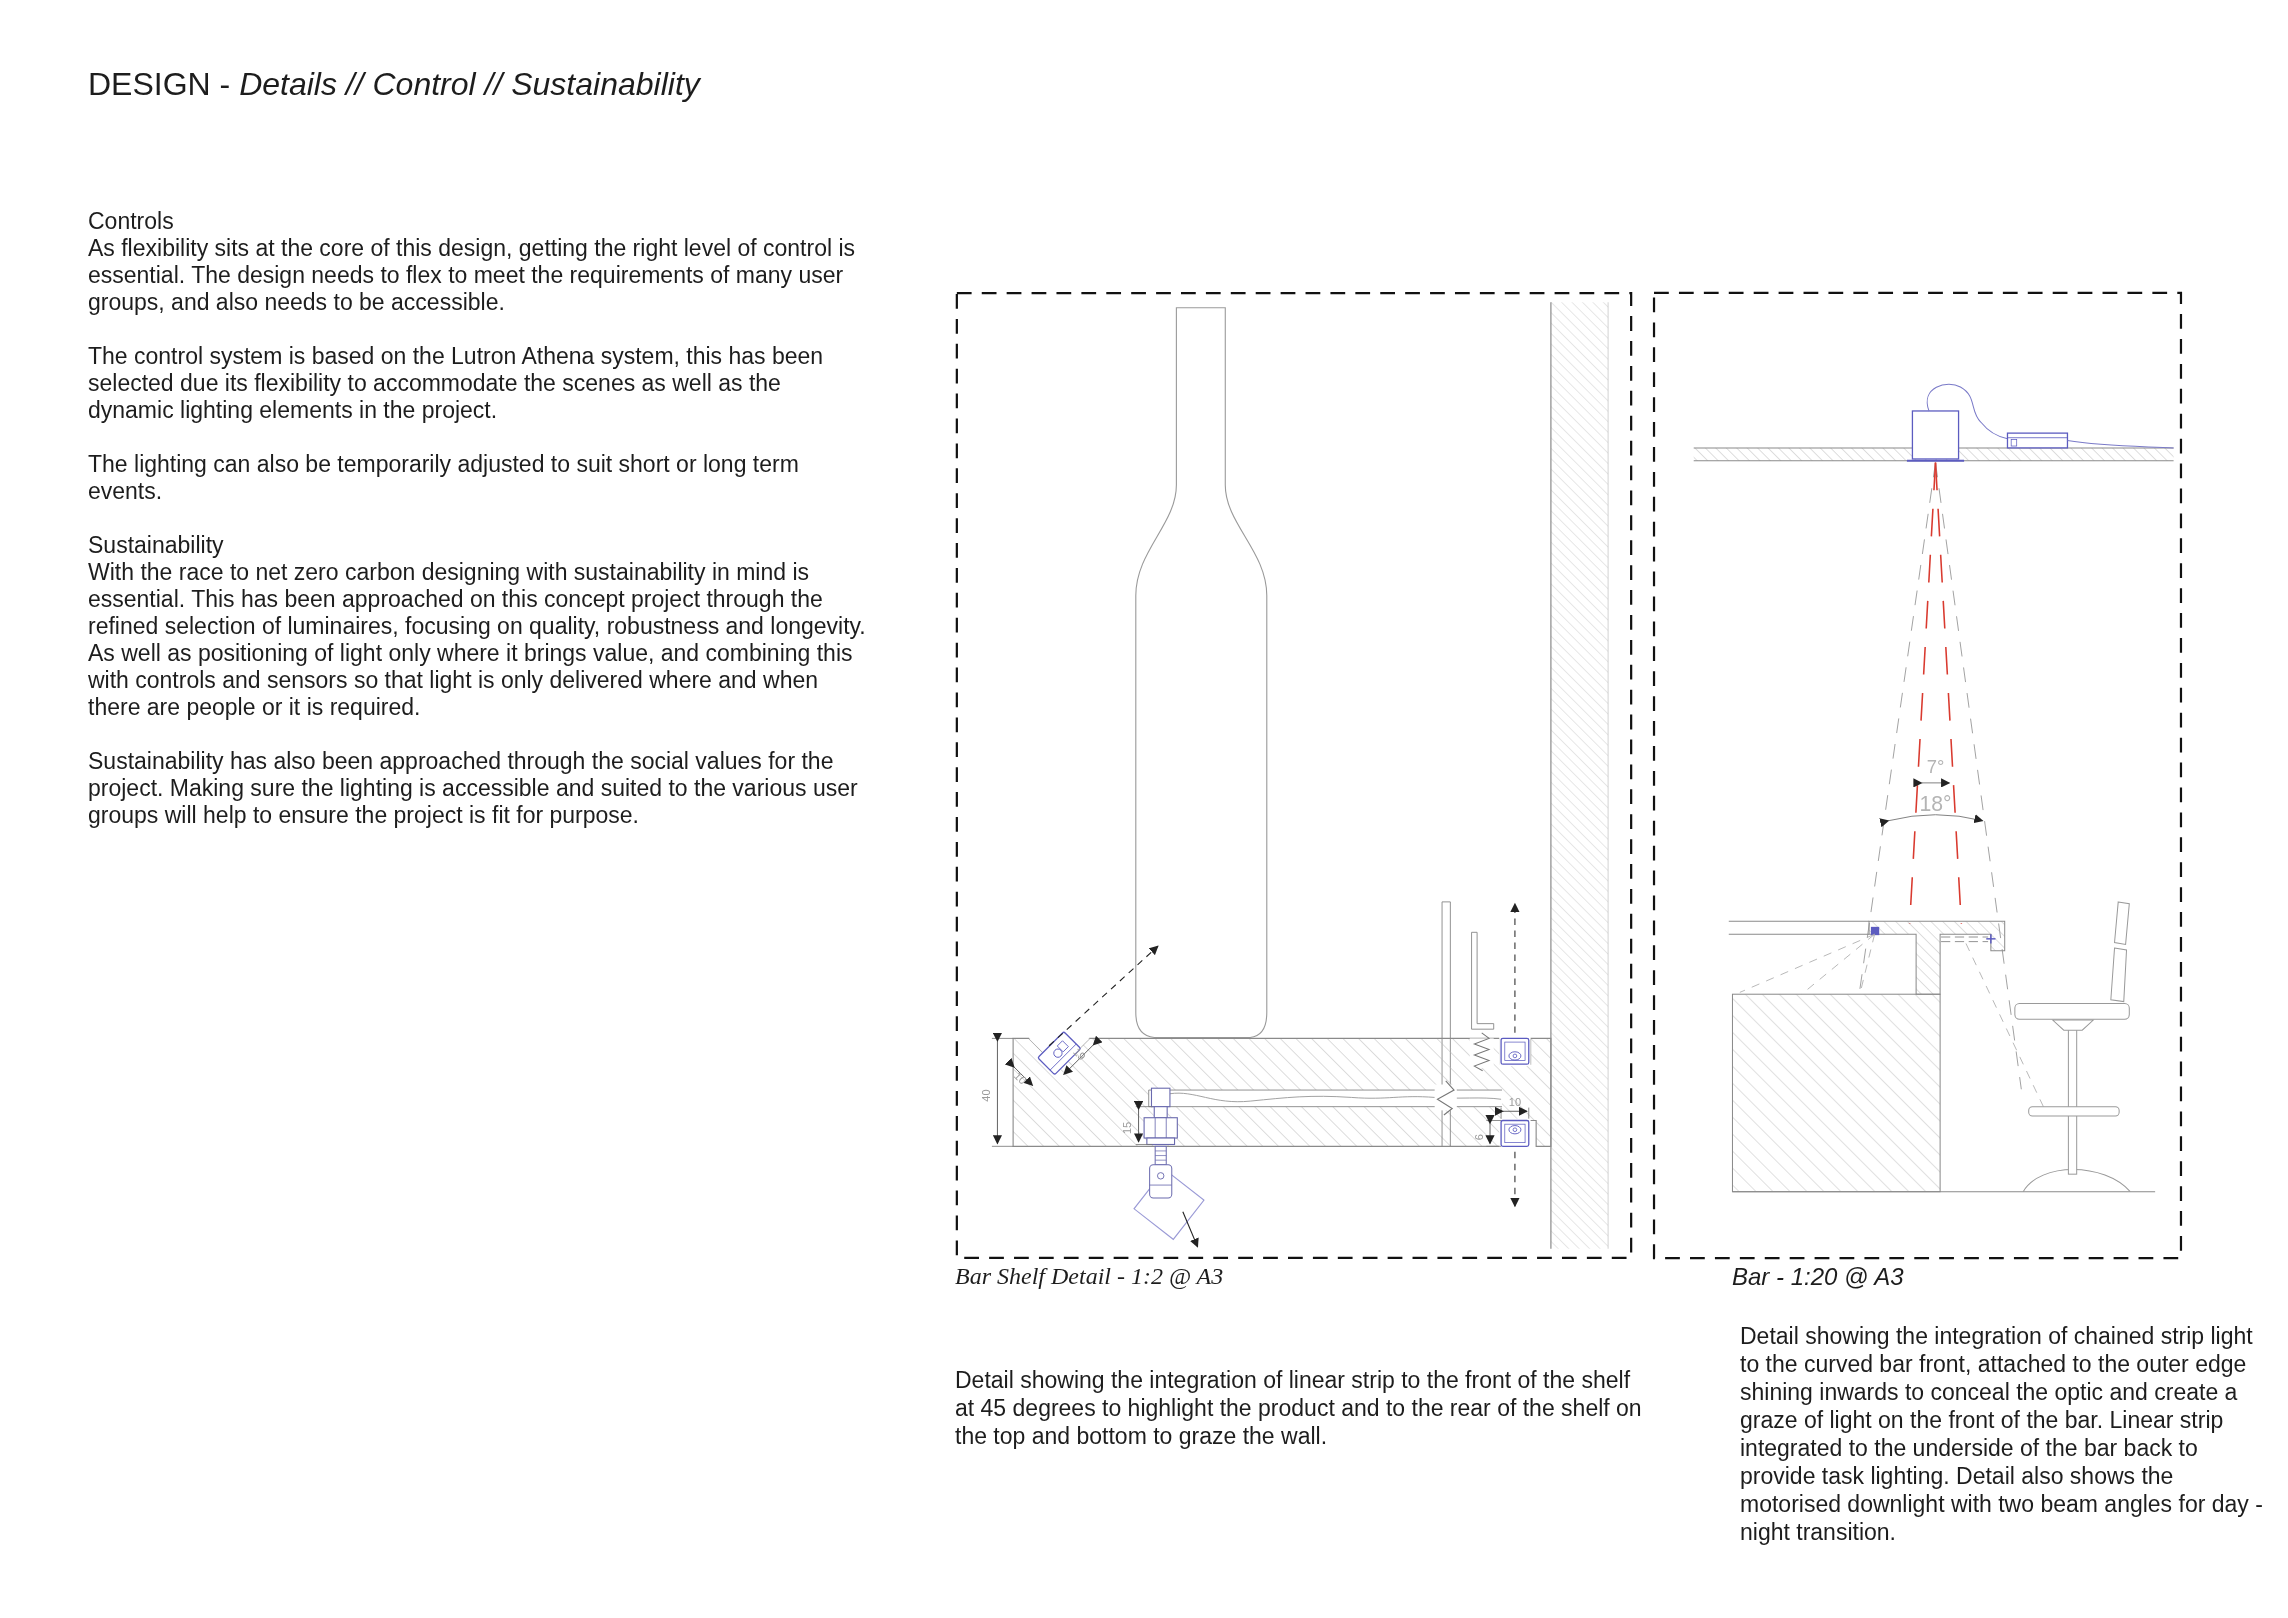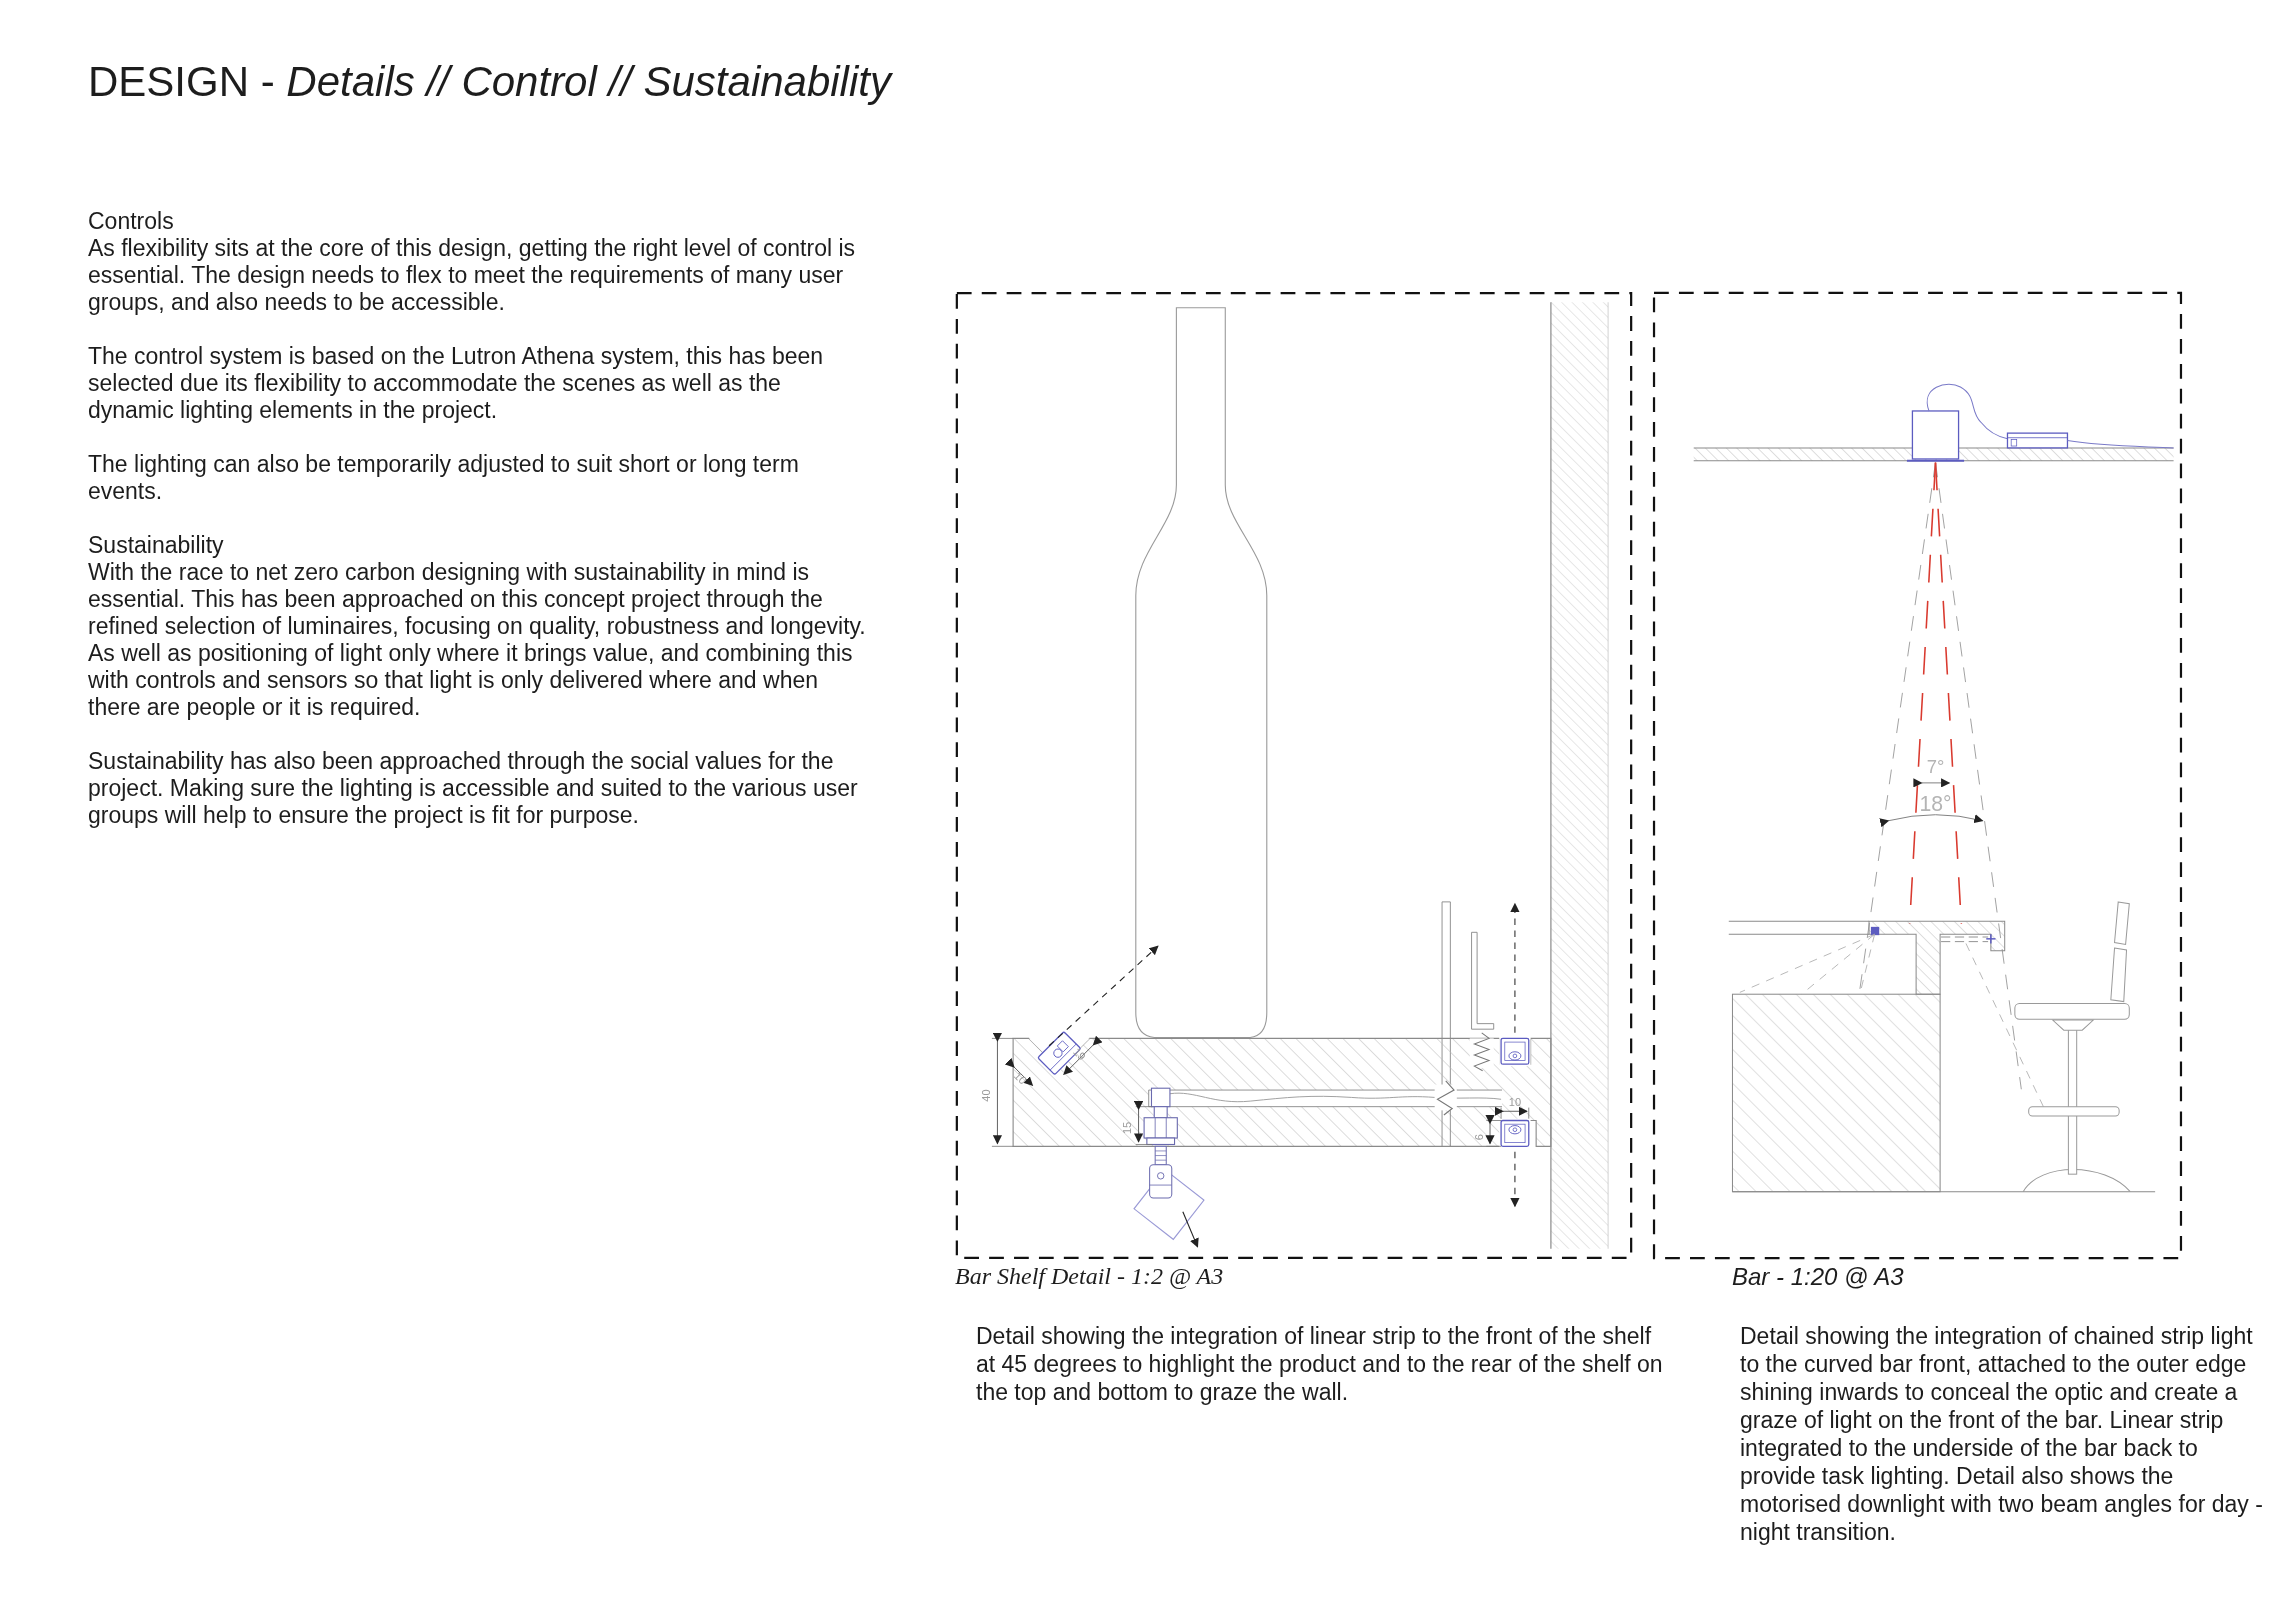--- a/index.html
+++ b/index.html
@@ -1,32 +1,32 @@
 <!DOCTYPE html>
 <html style="font-size:14.8px"><head>
 <meta charset="utf-8">
 <style>
   html,body{margin:0;padding:0;background:#ffffff;}
   #page{position:relative;width:2289px;height:1619px;background:#ffffff;overflow:hidden;
         font-family:"Liberation Sans", sans-serif;color:#1d1d1d;}
-  .title{position:absolute;left:88px;top:57px;font-size:42px;line-height:1.2;white-space:nowrap;}
+  .title{position:absolute;left:88px;top:65px;font-size:32px;line-height:1.2;white-space:nowrap;}
   .title .t-reg{font-style:normal;}
   .title .t-it{font-style:italic;}
   .textcol{position:absolute;left:88px;top:181px;width:784px;font-size:23px;line-height:27px;}
   .textcol p{margin:0 0 27px 0;}
   .sec-head{margin:0;}
   .fig{position:absolute;top:291px;}
   .fig svg{display:block;}
   #fig1{left:955px;width:678px;height:969px;}
   #fig2{left:1652px;width:531px;height:969px;}
   .caption{position:absolute;top:1263px;font-size:24px;font-style:italic;white-space:nowrap;}
   #cap1{left:955px;font-family:Liberation Serif, serif;}
   #cap2{left:1732px;}
   .desc{position:absolute;top:1322px;font-size:23px;line-height:28px;}
-  #desc1{left:976px;width:694px;}
+  #desc1{left:955px;width:694px;margin-top:44px;}
   #desc2{left:1740px;width:524px;}
   .dim{font-size:12px;fill:#9b9b9b;}
   .angle-sm{font-size:20px;fill:#b4b4b4;}
   .angle-lg{font-size:23px;fill:#b4b4b4;}
   text{font-family:"Liberation Sans", sans-serif;}
 </style>
 </head>
 <body>
 
 <div id="page">

